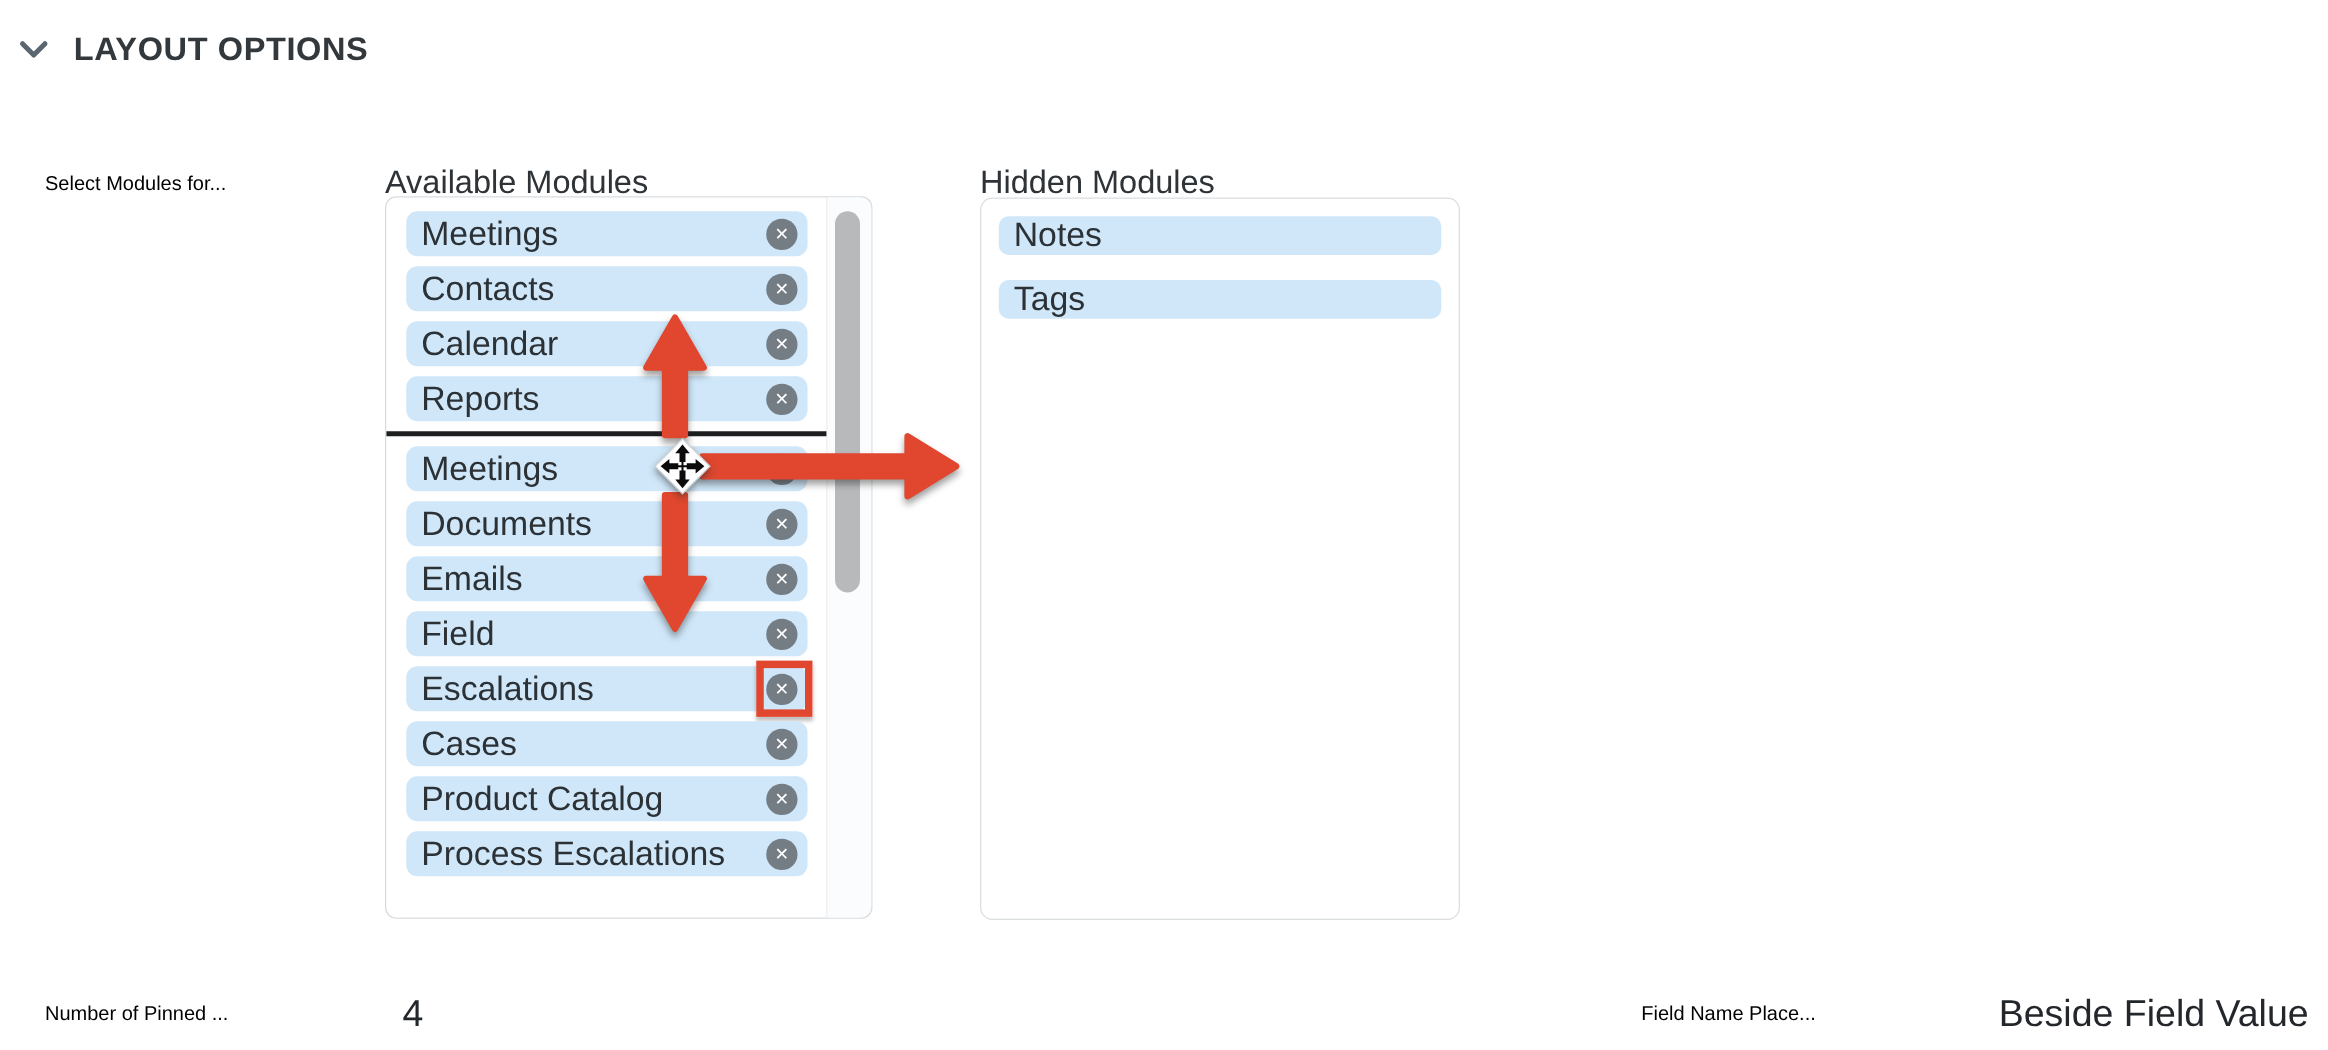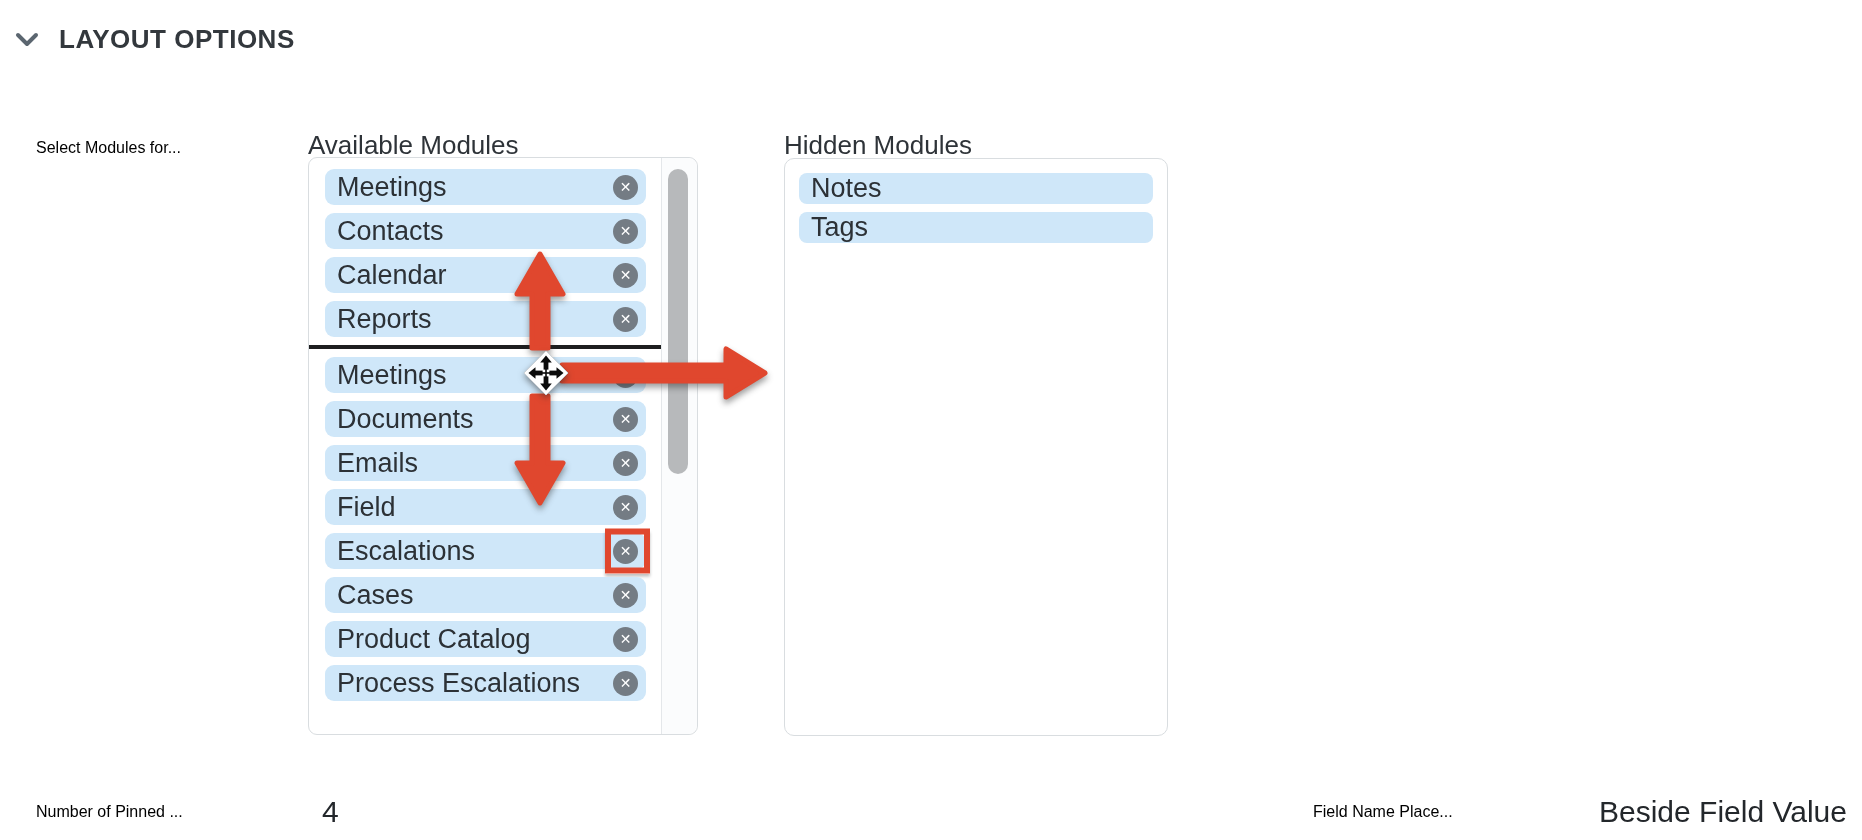--- a/index.html
+++ b/index.html
@@ -21,21 +21,21 @@
   #lbl-hidden{left:784px;top:130px;}
 
   
   .list-box{position:absolute;background:#fff;border:1px solid #d9dde0;box-sizing:border-box;}
   #available-box{left:308px;top:157px;width:390px;height:578px;border-radius:9px;}
   #hidden-box{left:784px;top:158px;width:384px;height:578px;border-radius:10px;}
 
   #available-box .list-area{position:absolute;left:0;top:0;bottom:0;right:35px;overflow:hidden;}
   ul.modules{list-style:none;margin:0;display:flex;flex-direction:column;}
   #available-box ul.modules{padding:11px 16px;gap:8px;}
-  #hidden-box   ul.modules{padding:14px;gap:8px;}
+  #hidden-box   ul.modules{padding:14px;gap:20px;}
 
   li.module{
     background:#cfe7f9;border-radius:9px;display:flex;align-items:center;
     font-size:27px;color:#2c3136;position:relative;flex:none;cursor:grab;
   }
   #available-box li.module{height:36px;padding:0 8px 0 12px;}
   #hidden-box   li.module{height:31px;padding:0 12px;border-radius:8px;}
   li.module .mlabel{flex:1;white-space:nowrap;overflow:hidden;}
 
   .remove-btn{

